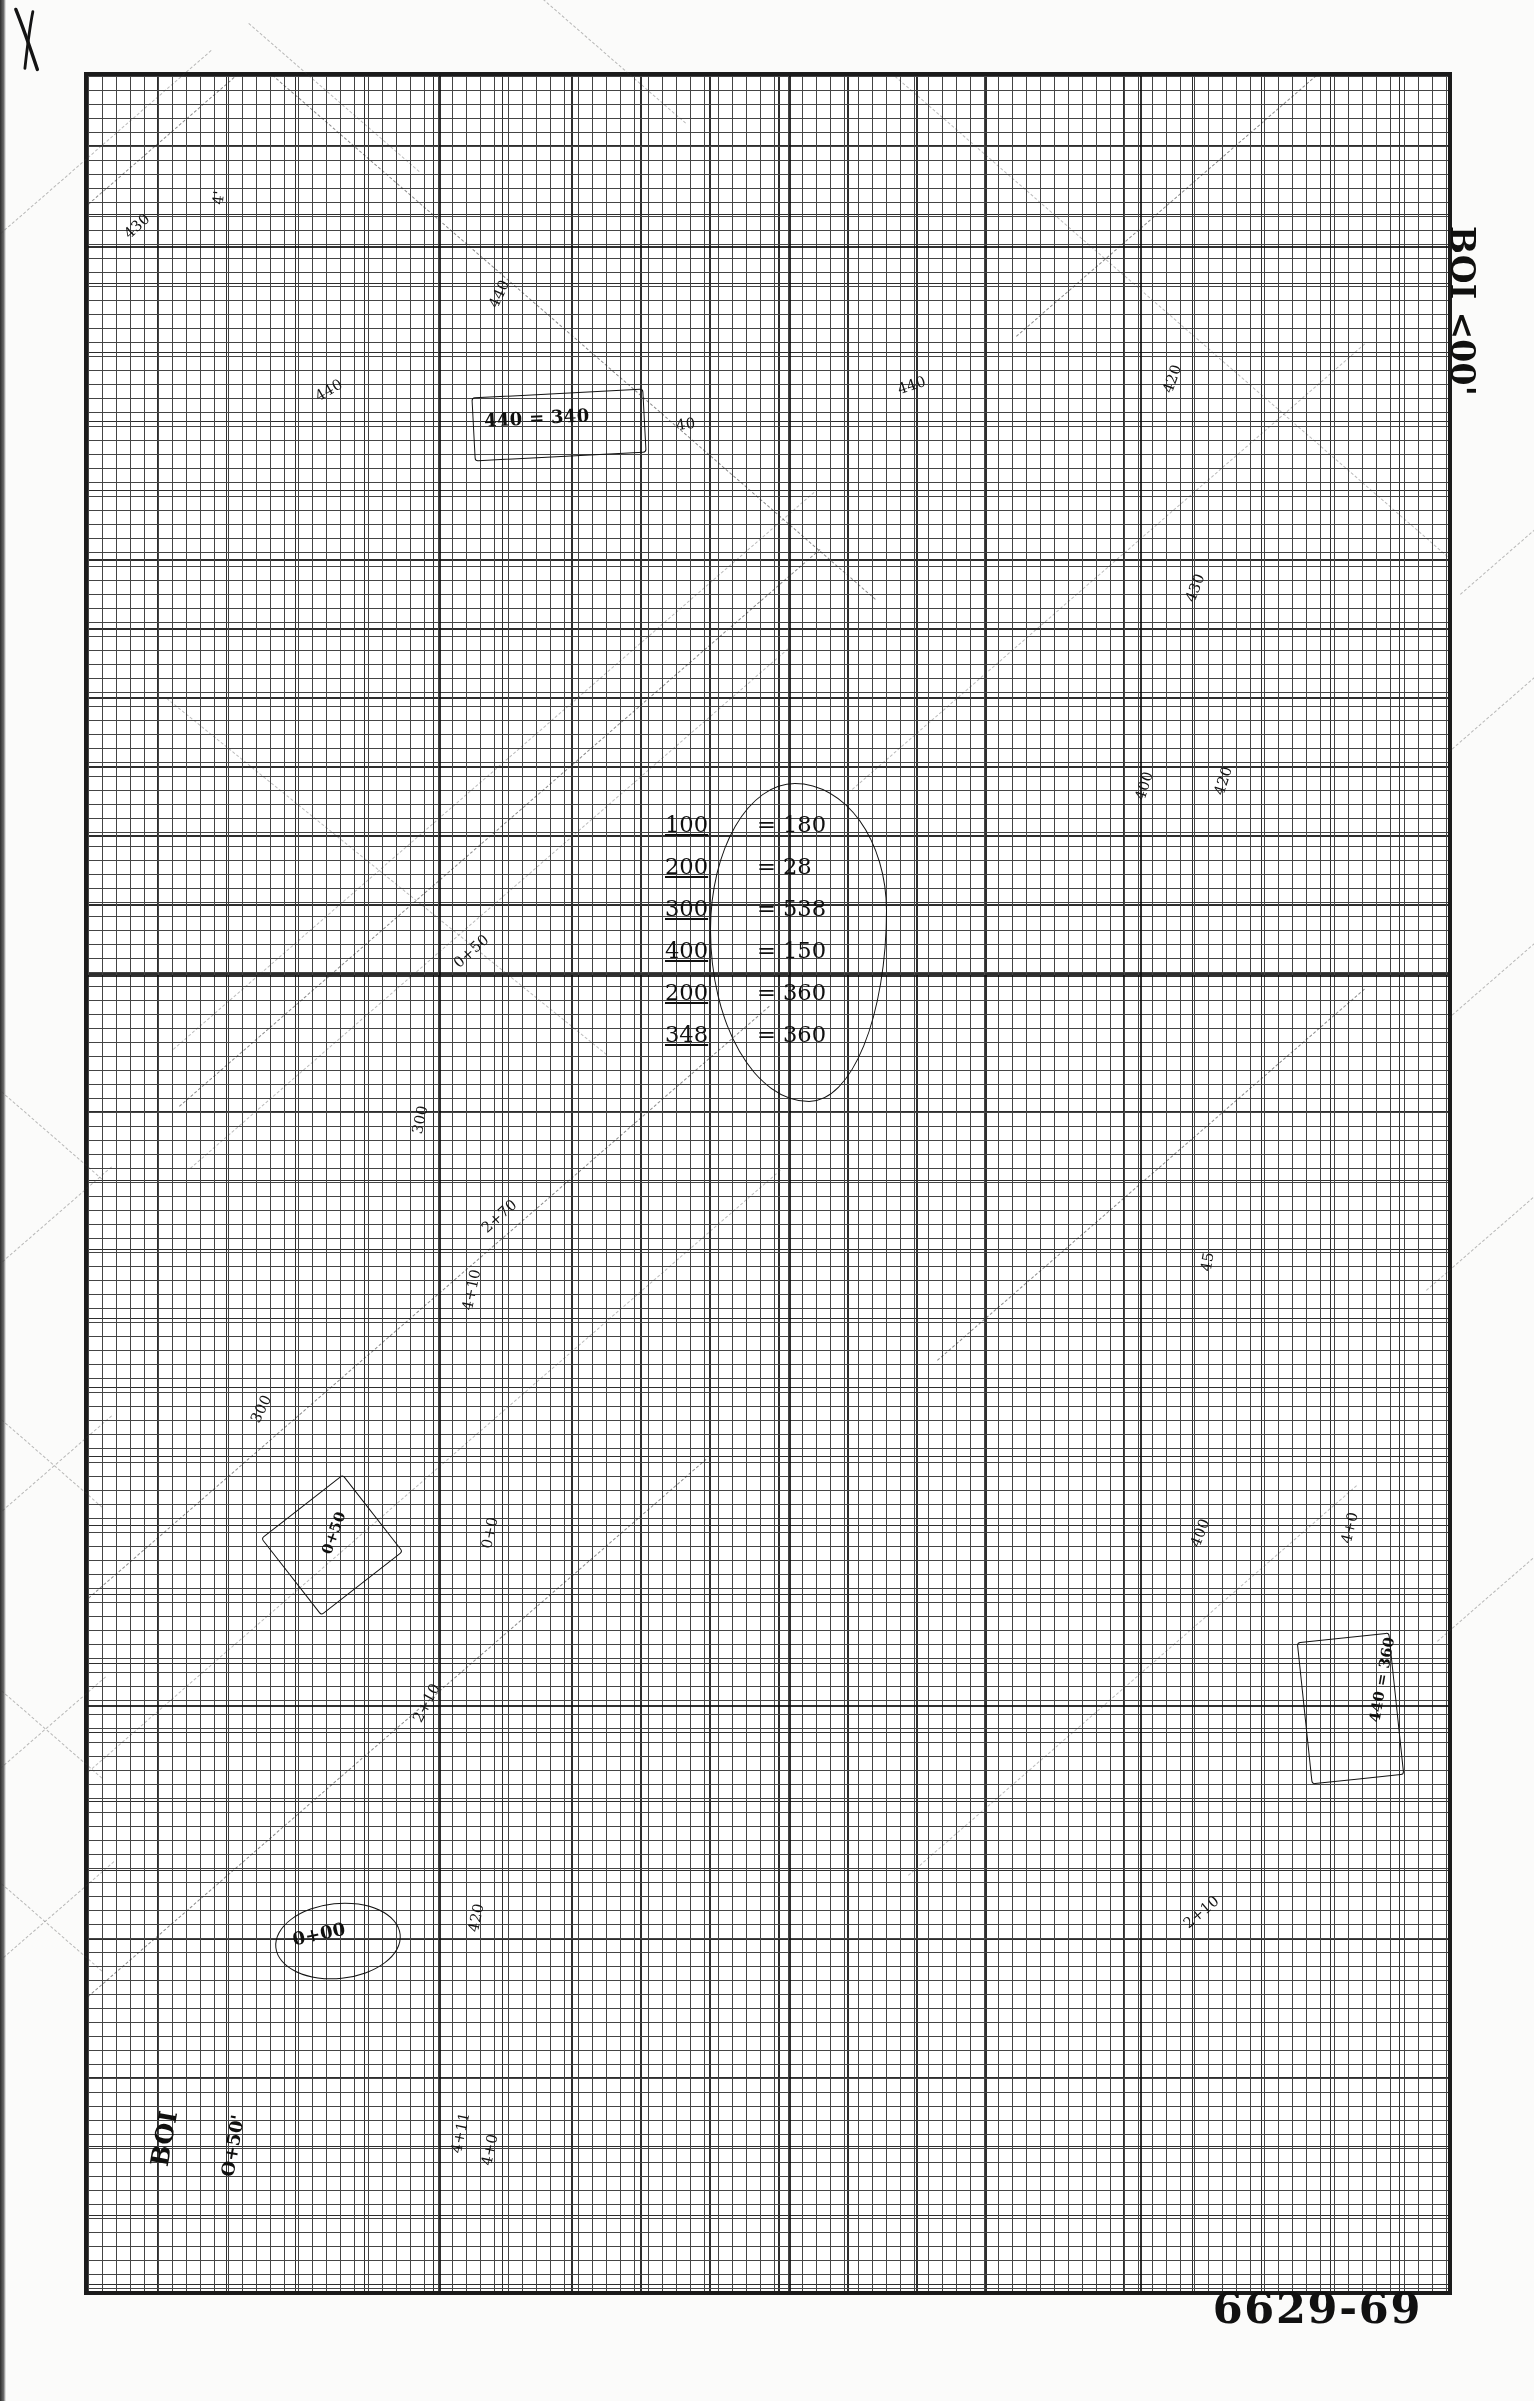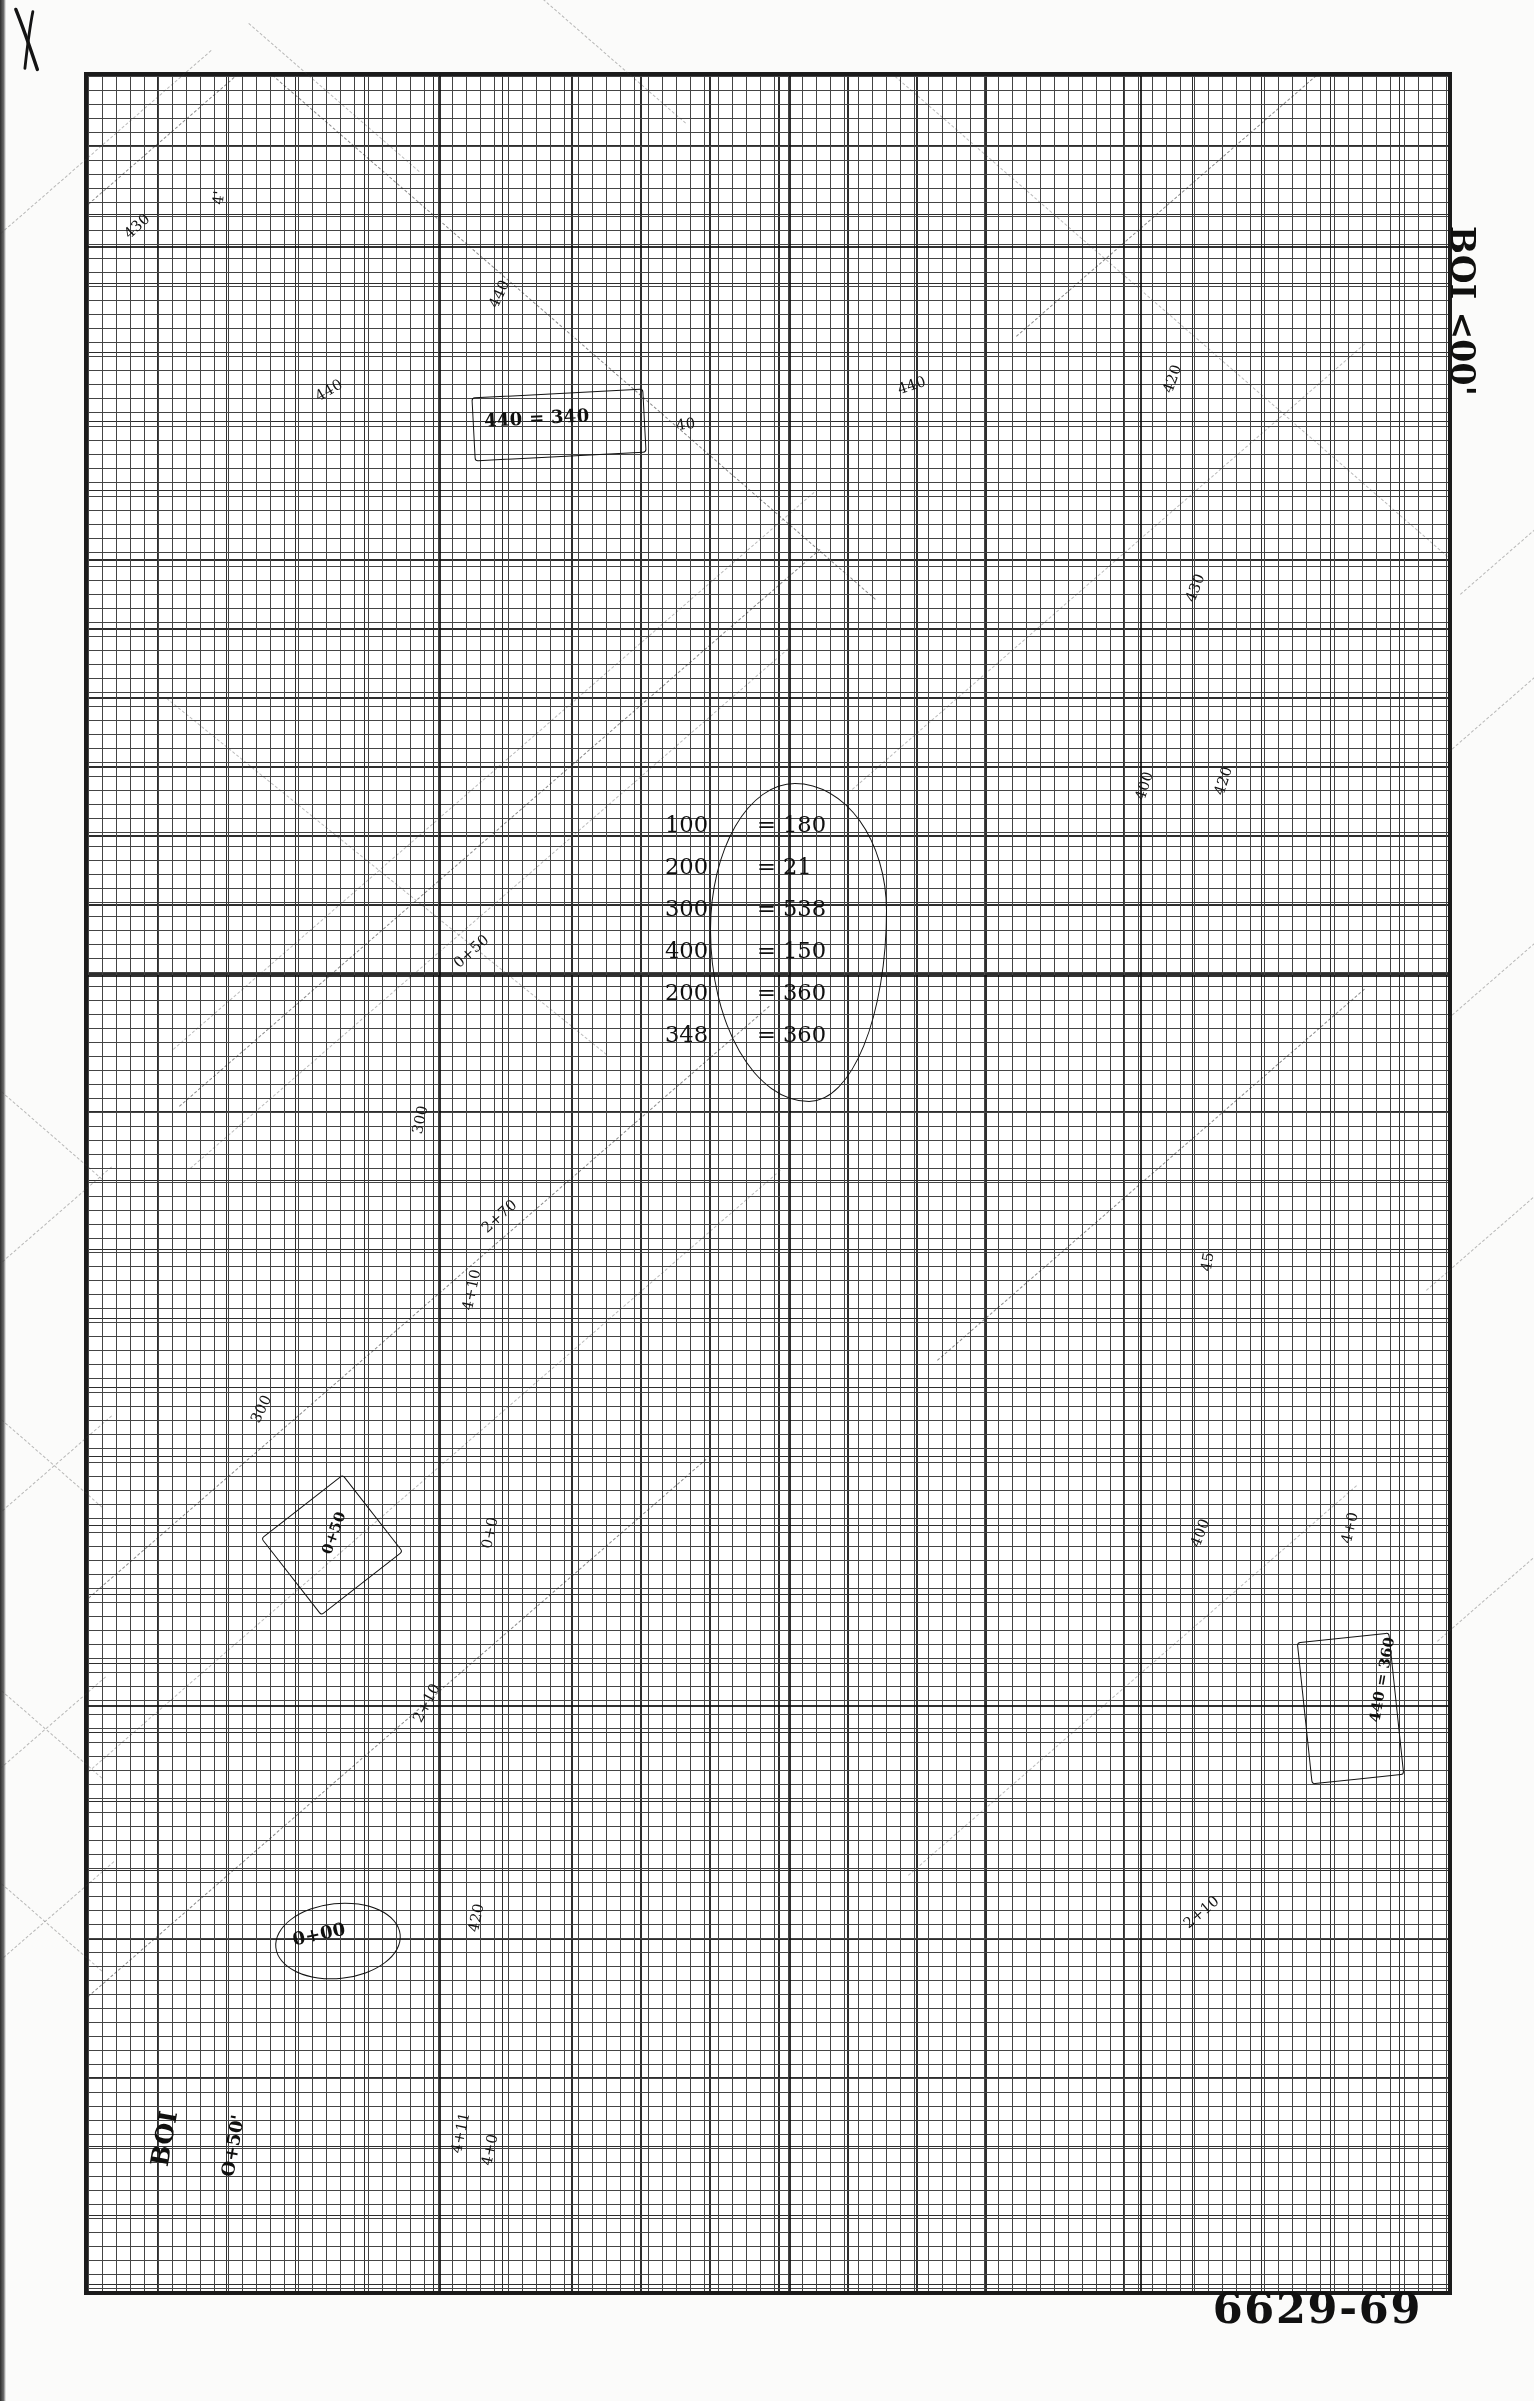--- a/index.html
+++ b/index.html
@@ -143,21 +143,21 @@
     pointer-events: none;
   }
   #calc-list .calc-row {
     display: flex;
     align-items: baseline;
     height: 42px;
     font-family: "DejaVu Serif", serif;
     font-size: 22.6px;
     color: #101010;
   }
-  #calc-list .calc-lhs { width: 85px; text-align: left; }
+  #calc-list .calc-lhs { width: 85px; text-align: left; text-decoration: underline; }
   #calc-list .calc-eq  { width: 33px;  text-align: center; }
   #calc-list .calc-rhs { width: 85px; text-align: left; }
 
   
   #corner-mark {
     position: absolute;
     left: 10.2px; top: 5.7px;
     width: 40px; height: 68px;
     pointer-events: none;
   }
@@ -232,21 +232,21 @@
 
     <div id="calc-list">
       <div class="calc-row">
         <span class="calc-lhs">100</span>
         <span class="calc-eq">=</span>
         <span class="calc-rhs">180</span>
       </div>
       <div class="calc-row">
         <span class="calc-lhs">200</span>
         <span class="calc-eq">=</span>
-        <span class="calc-rhs">21</span>
+        <span class="calc-rhs">28</span>
       </div>
       <div class="calc-row">
         <span class="calc-lhs">300</span>
         <span class="calc-eq">=</span>
         <span class="calc-rhs">538</span>
       </div>
       <div class="calc-row">
         <span class="calc-lhs">400</span>
         <span class="calc-eq">=</span>
         <span class="calc-rhs">150</span>

